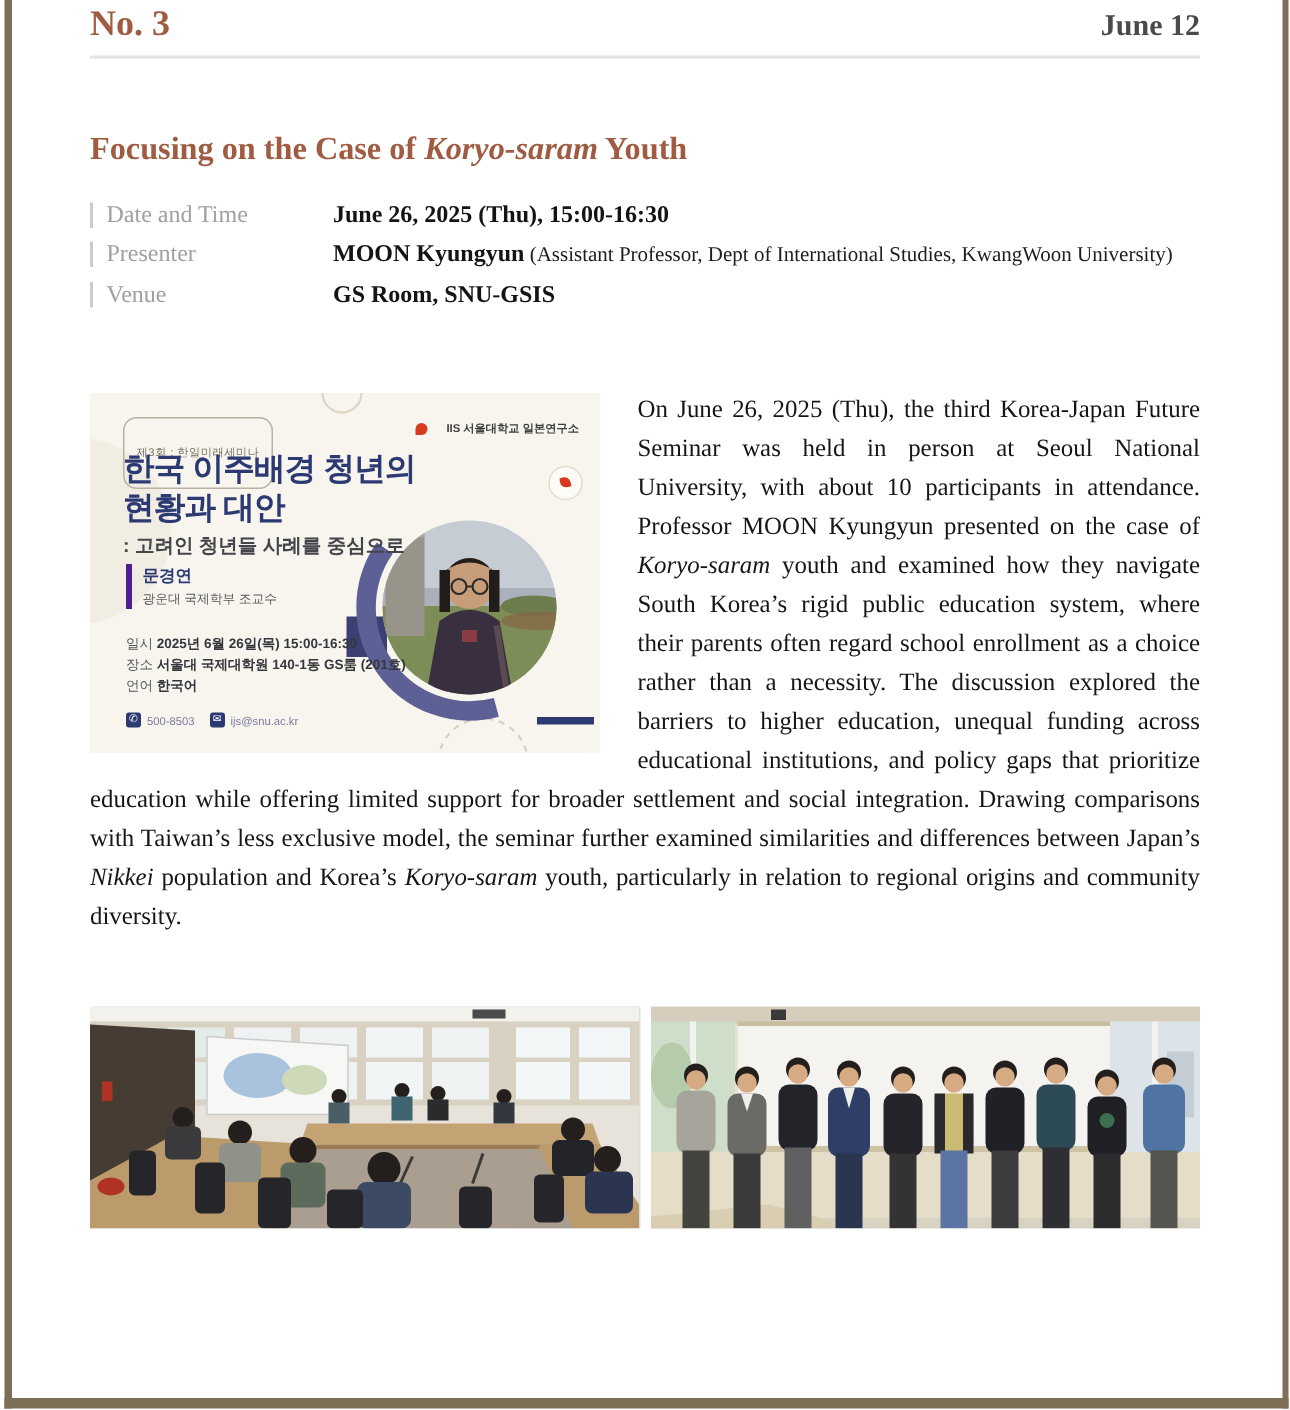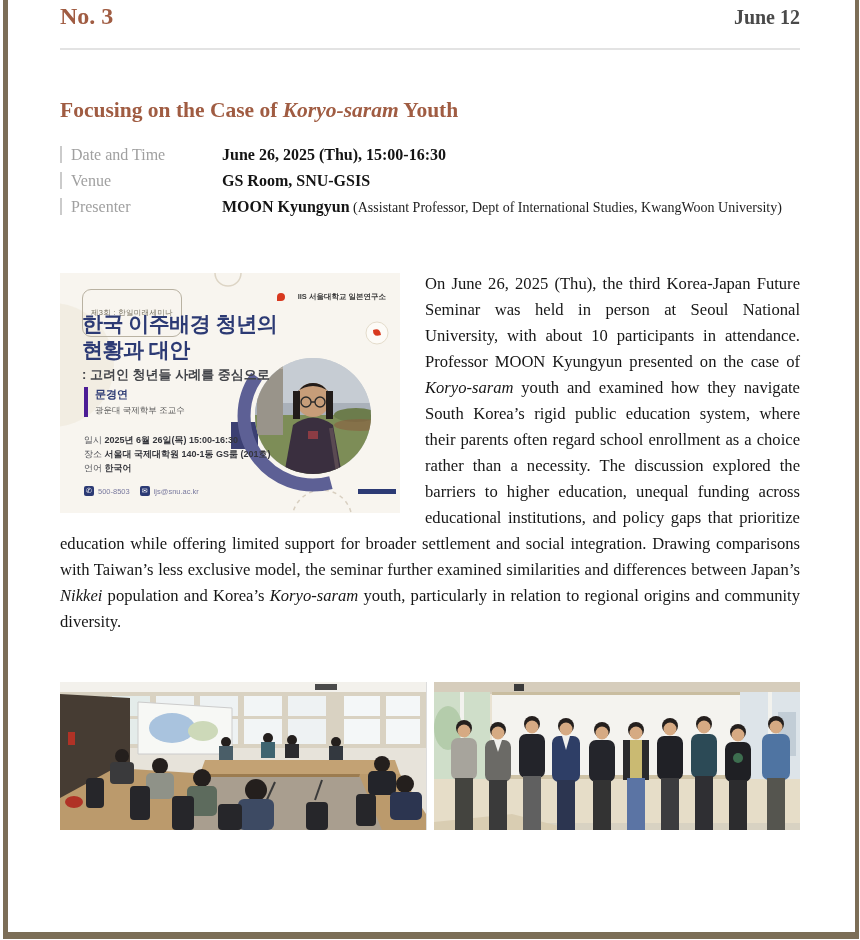--- a/index.html
+++ b/index.html
@@ -10,21 +10,21 @@
   }
   .frame {
     position:absolute; left:3px; right:1px; top:0; bottom:1px;
     border-left:5px solid #7c6e57; border-right:4px solid #7c6e57; border-bottom:7px solid #7c6e57;
     pointer-events:none;
   }
   .content { position:absolute; left:60px; top:0; width:740px; }
 
   
   .hdr { display:flex; justify-content:space-between; align-items:baseline;
-         padding-top:3px; padding-bottom:18px; border-bottom:2px solid #e3e3e3; }
+         padding-top:3px; padding-bottom:7px; border-bottom:2px solid #e3e3e3; }
   .no   { font-size:24px; font-weight:bold; color:#a05c42; }
   .date { font-size:20px; font-weight:bold; color:#4a4a4a;font-family:Liberation Serif, serif; }
 
   
   .title { margin:15px 0 0; font-size:21.5px; line-height:30px; font-weight:bold; color:#a05c42; }
   .title em { font-style:italic; }
 
   
   .meta { margin-top:17px; font-size:16px; line-height:26px; }
   .meta-row { display:flex; }
@@ -81,26 +81,26 @@
 
   <h1 class="title"><br>
     <span>Focusing on the Case of </span><em>Koryo-saram</em><span> Youth</span></h1>
 
   <section class="meta">
     <div class="meta-row">
       <div class="meta-label"><span>Date and Time</span></div>
       <div class="meta-value">June 26, 2025 (Thu), 15:00-16:30</div>
     </div>
     <div class="meta-row">
+      <div class="meta-label"><span>Presenter</span></div>
+      <div class="meta-value"><span>MOON Kyungyun</span><span class="paren"> (Assistant Professor, Dept of International Studies, KwangWoon University)</span></div>
+    </div>
+    <div class="meta-row">
       <div class="meta-label"><span>Venue</span></div>
       <div class="meta-value">GS Room, SNU-GSIS</div>
-    </div>
-    <div class="meta-row">
-      <div class="meta-label"><span>Presenter</span></div>
-      <div class="meta-value"><span>MOON Kyungyun</span><span class="paren"> (Assistant Professor, Dept of International Studies, KwangWoon University)</span></div>
     </div>
   </section>
 
   <section class="article">
 
     <aside class="poster">
       <svg class="p-deco" width="340" height="240" viewBox="0 0 340 240">
         <defs>
           <clipPath id="pc">
               <circle cx="253" cy="143" r="58"></circle>

